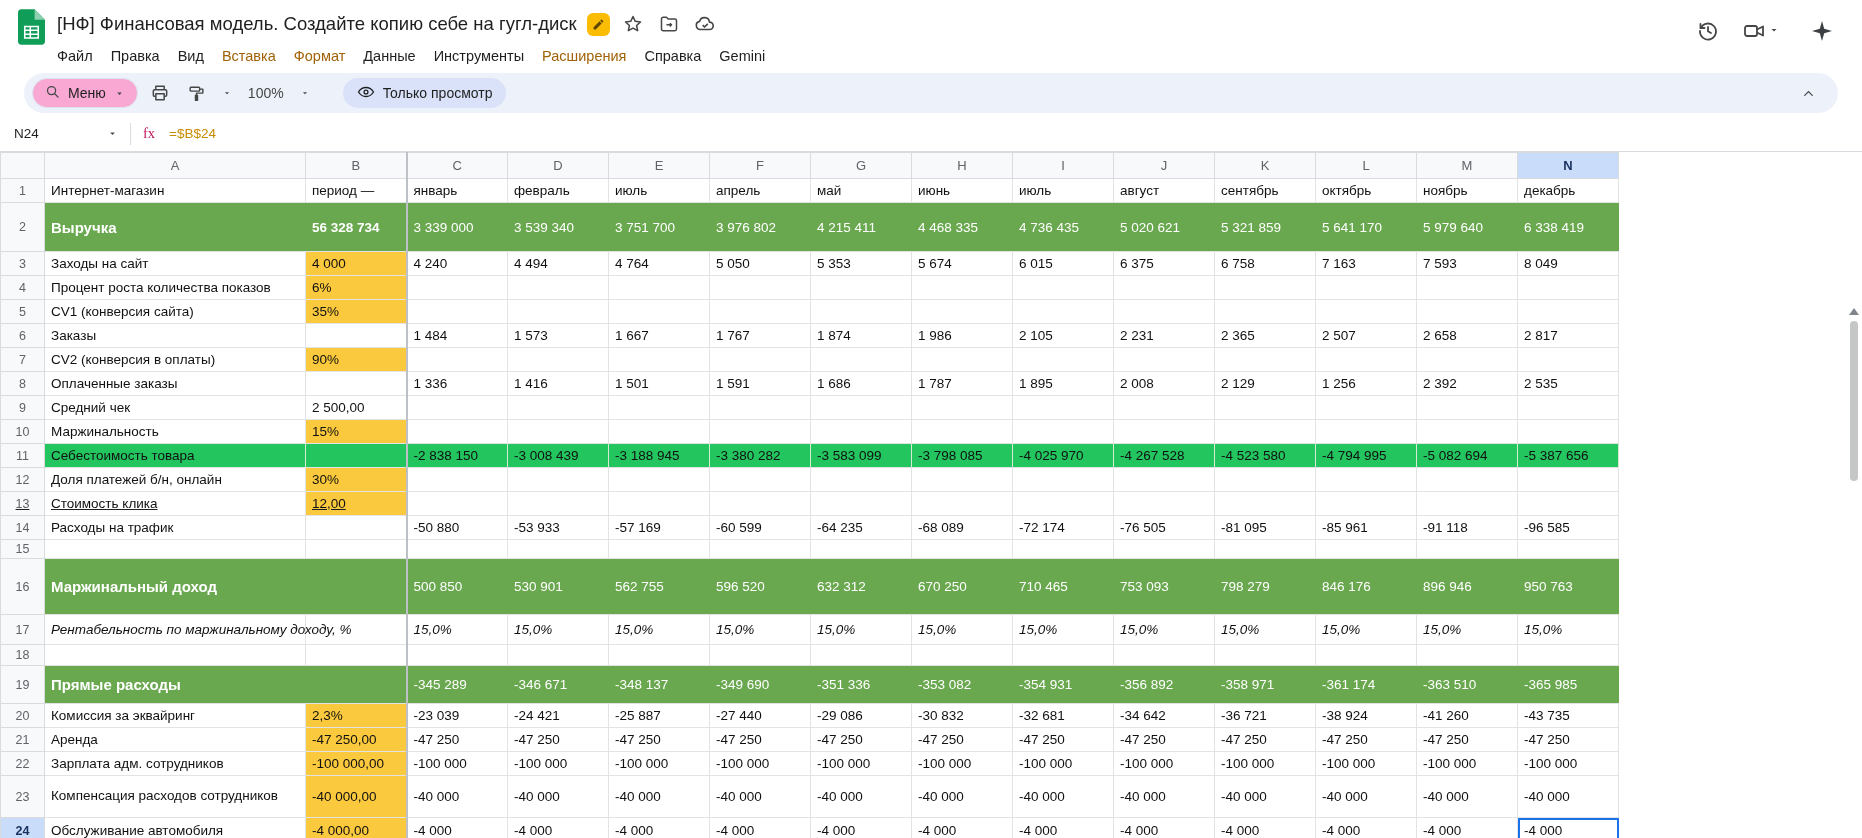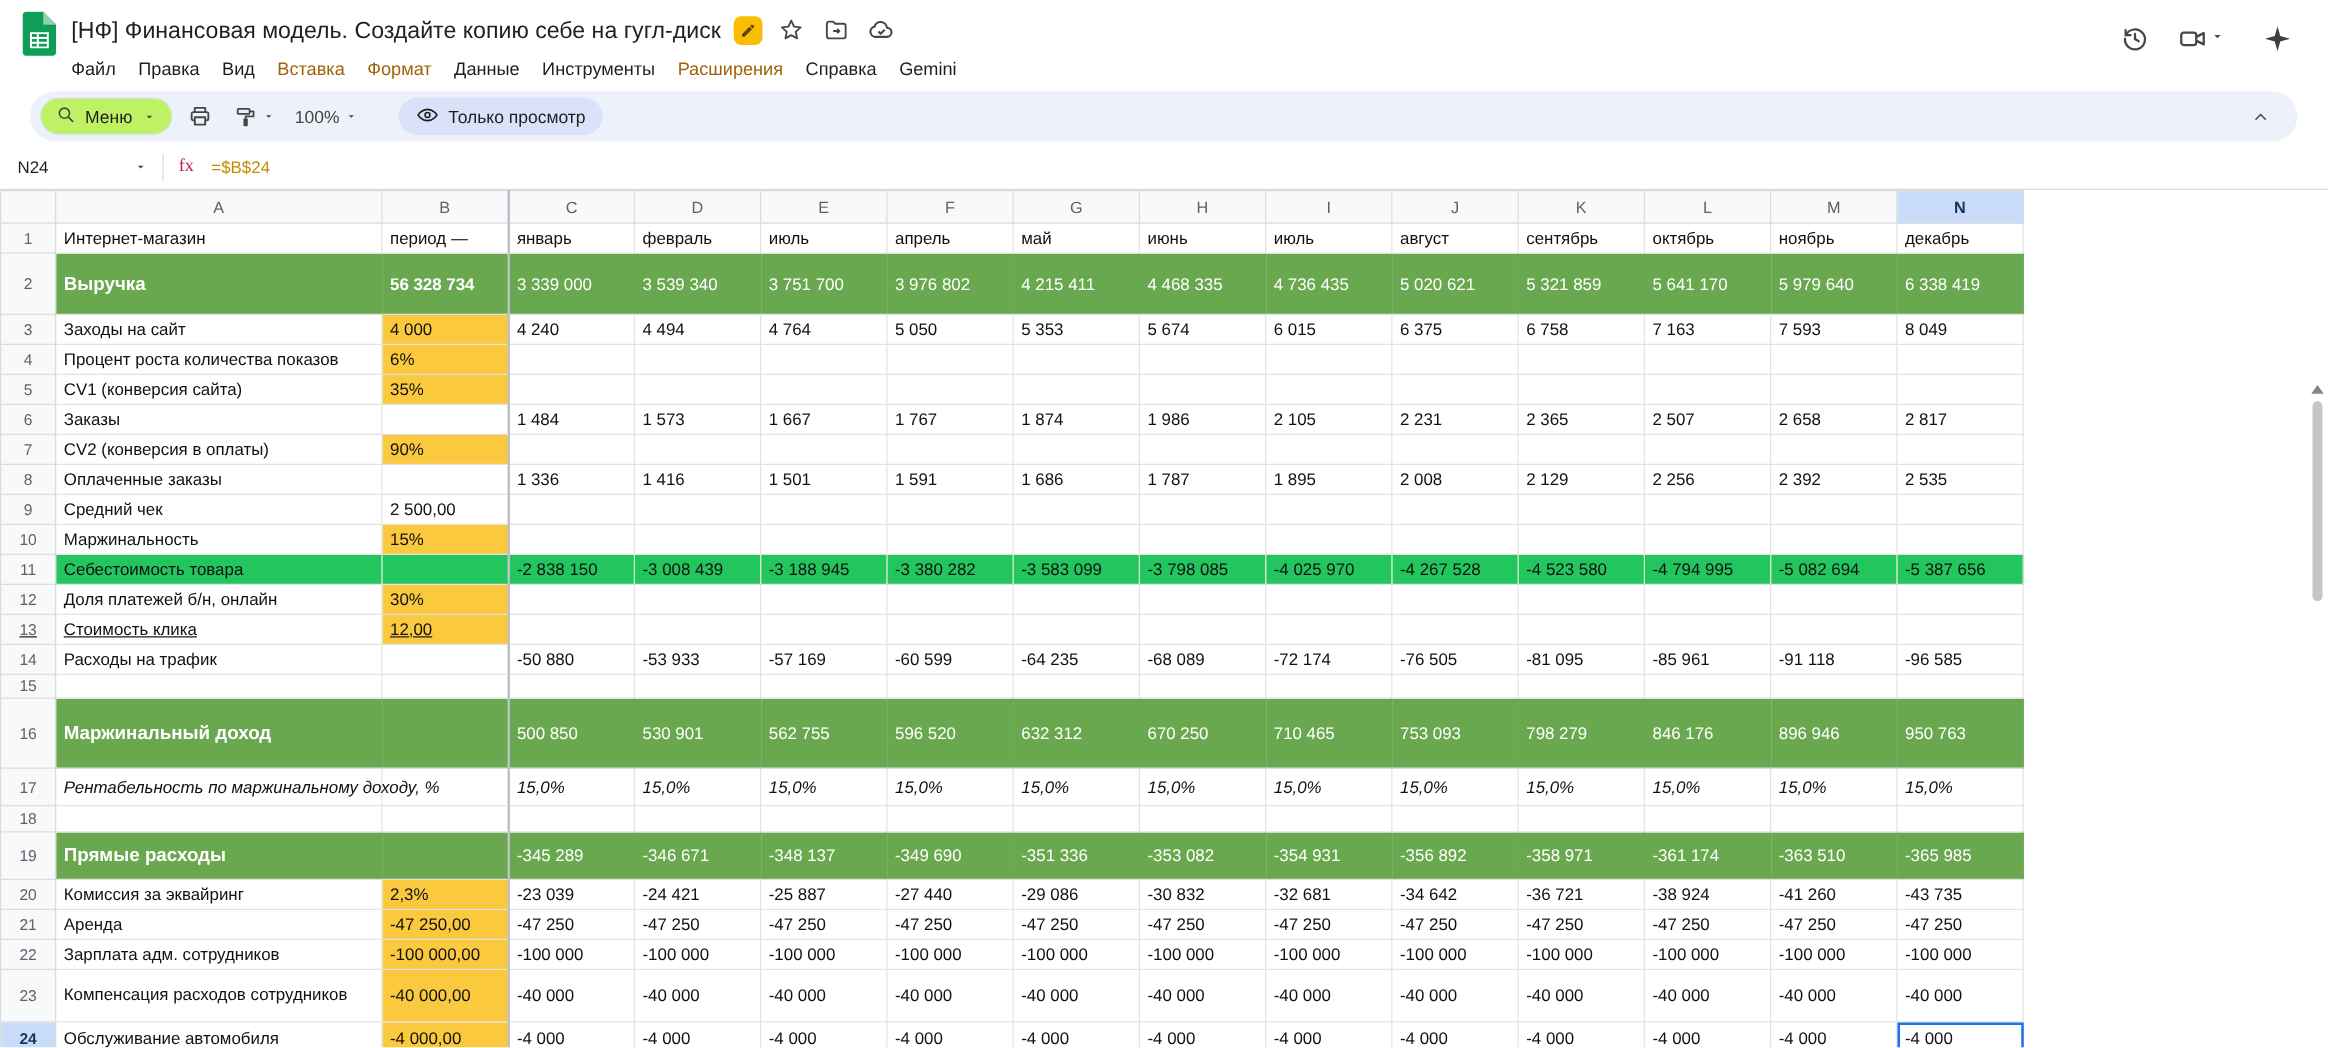--- a/index.html
+++ b/index.html
@@ -23,22 +23,22 @@
   .share-pill { display:flex; align-items:center; height:40px; background:#d3e3fd; border-radius:20px; overflow:hidden; cursor:pointer; }
   .share-main { display:flex; align-items:center; gap:8px; padding:0 14px 0 16px; height:100%; }
   .share-label { color:#0b57d0; font-size:15px; font-weight:500; white-space:nowrap; }
   .share-divider { width:1px; height:40px; background:#a8c7fa; }
   .share-caret { padding:0 12px; height:100%; display:flex; align-items:center; }
   .sparkle-btn { margin-left:8px; }
 
   
   .toolbar-row { height:46px; display:flex; align-items:center; padding:0 24px; }
   .toolbar-band { flex:1; height:40px; background:#edf2fa; border-radius:20px; display:flex; align-items:center; padding:0 14px 0 8px; gap:6px; }
-  .menu-pill { height:30px; background:#bef264; border:1px solid #dde3ee; border-radius:16px; display:flex; align-items:center; gap:8px; padding:0 12px; font-size:14px; color:#1f1f1f; cursor:pointer; }
-  .tb-btn { height:30px; min-width:32px; padding:0 5px; border-radius:6px; display:flex; align-items:center; justify-content:center; gap:4px; cursor:pointer; background:transparent; border:none; }
+  .menu-pill { height:30px; background:#f9a8d4; border:1px solid #dde3ee; border-radius:16px; display:flex; align-items:center; gap:8px; padding:0 12px; font-size:14px; color:#1f1f1f; cursor:pointer; }
+  .tb-btn { height:30px; min-width:32px; padding:0 5px; border-radius:6px; display:flex; align-items:center; justify-content:center; gap:16px; cursor:pointer; background:transparent; border:none; }
   .zoom-btn { font-size:14px; color:#444746; }
   .view-badge { height:30px; margin-left:22px; background:#d9e2f9; border-radius:16px; display:flex; align-items:center; gap:8px; padding:0 14px; font-size:14px; color:#1f1f1f; cursor:pointer; }
   .collapse-btn { margin-left:auto; }
 
   
   .formula-bar { height:36px; display:flex; align-items:center; border-bottom:1px solid #d8dbdf; background:#fff; padding-left:14px; }
   .name-box { width:104px; display:flex; align-items:center; justify-content:space-between; font-size:13.5px; color:#1f1f1f; cursor:pointer; }
   .fbar-div { width:1px; height:22px; background:#dadce0; margin:0 12px; }
   .fx { font-family:"Liberation Serif","DejaVu Serif",serif; font-size:14.5px; color:#be185d; margin-right:14px; }
   .formula-text { font-size:13.5px; color:#c78c00; }
@@ -375,21 +375,21 @@
           <td class="b-cell"></td>
           <td>1 336</td>
           <td>1 416</td>
           <td>1 501</td>
           <td>1 591</td>
           <td>1 686</td>
           <td>1 787</td>
           <td>1 895</td>
           <td>2 008</td>
           <td>2 129</td>
-          <td>2 256</td>
+          <td>1 256</td>
           <td>2 392</td>
           <td>2 535</td>
         </tr>
         <tr style="height: 24px;">
           <th class="rowhdr">9</th>
           <td class="a-cell"><span class="a-text">Средний чек</span></td>
           <td class="b-cell">2 500,00</td>
           <td></td>
           <td></td>
           <td></td>

